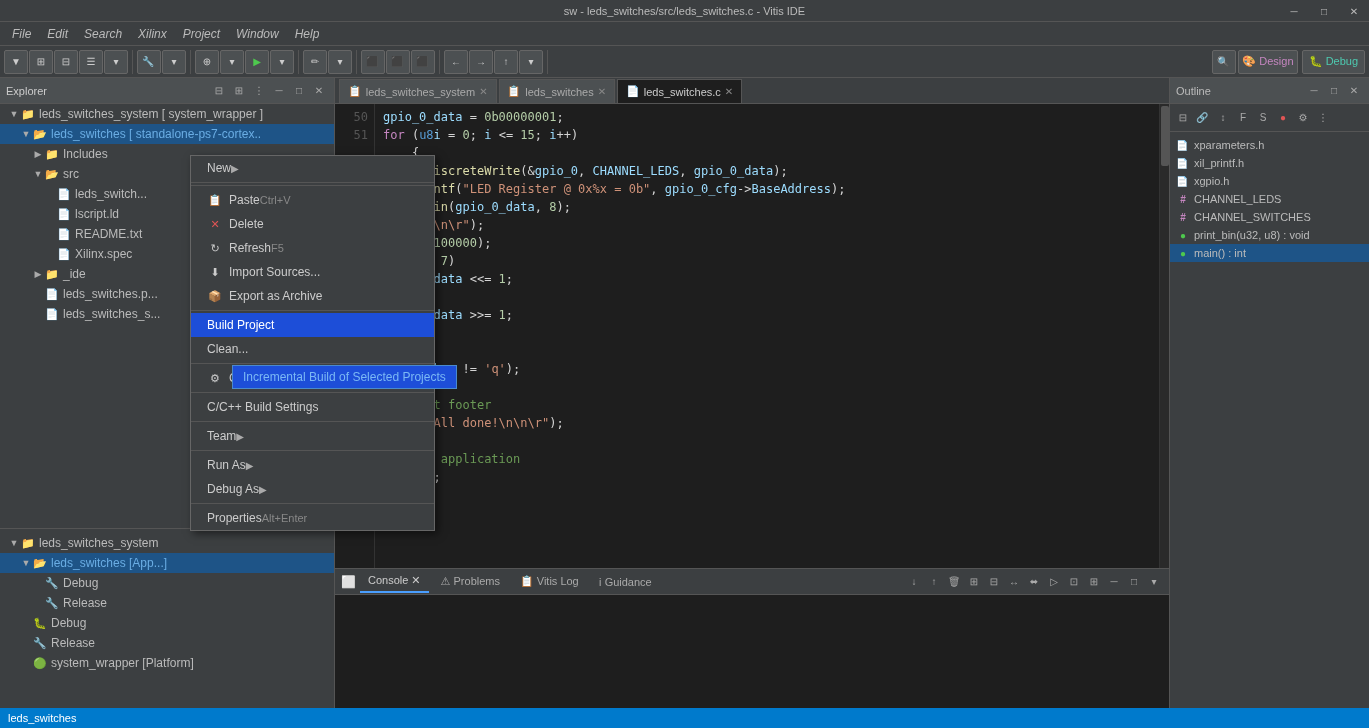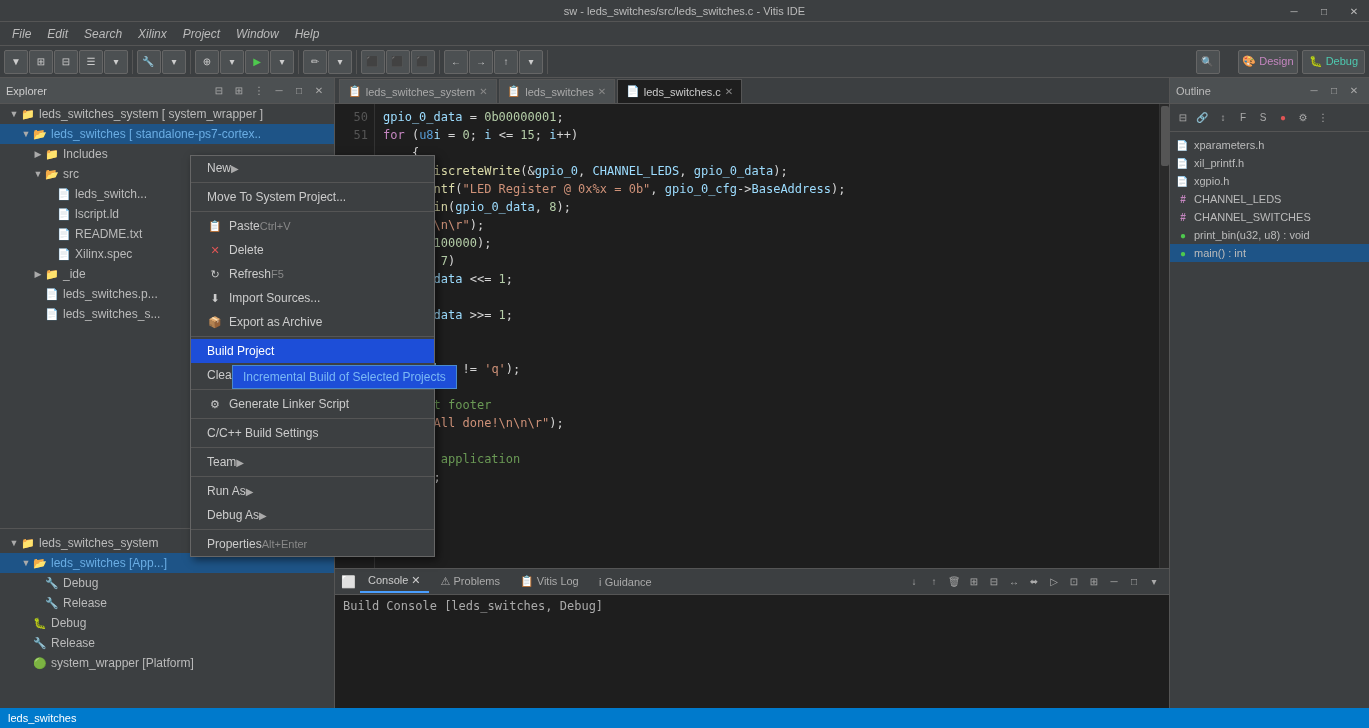--- a/index.html
+++ b/index.html
@@ -436,21 +436,21 @@
     <div class="tb-btn">⬛</div>
   </div>
   <div class="toolbar-group">
     <div class="tb-btn">←</div>
     <div class="tb-btn">→</div>
     <div class="tb-btn">↑</div>
     <div class="tb-btn">▾</div>
   </div>
   <div style="flex:1"></div>
   <div class="tb-btn">🔍</div>
-  <div style="margin-left:16px; display:flex; gap:4px">
+  <div style="margin-left:0; display:flex; gap:4px">
     <div class="tb-btn" style="width:60px; font-size:11px; color:#c586c0;">🎨 Design</div>
     <div class="tb-btn" style="width:63px; font-size:11px; color:#4ec9b0;">🐛 Debug</div>
   </div>
 </div>
 
 <div id="main-layout">
 
   <div id="left-panel">
     <div id="explorer-header">
       <span class="panel-title">Explorer</span>
@@ -682,23 +682,20 @@
           <div class="panel-icon-btn">↔</div>
           <div class="panel-icon-btn">⬌</div>
           <div class="panel-icon-btn">▷</div>
           <div class="panel-icon-btn">⊡</div>
           <div class="panel-icon-btn">⊞</div>
           <div class="panel-icon-btn">─</div>
           <div class="panel-icon-btn">□</div>
           <div class="panel-icon-btn">▾</div>
         </div>
       </div>
-      <div id="console-content">
-        <span>Build Console [leds_switches, Debug]</span>
-      </div>
     </div>
   </div>
 
   <div id="right-panel">
     <div id="outline-header">
       <span>Outline</span>
       <div class="panel-icons" style="margin-left:auto; display:flex; gap:2px">
         <div class="panel-icon-btn">─</div>
         <div class="panel-icon-btn">□</div>
         <div class="panel-icon-btn">✕</div>
@@ -746,23 +743,20 @@
     </div>
   </div>
 </div>
 
 <div id="context-menu">
   <div class="ctx-item">
     <span>New</span>
     <span class="arrow">▶</span>
   </div>
   <div class="ctx-separator"></div>
-  <div class="ctx-item">
-    <span>Move To System Project...</span>
-  </div>
   <div class="ctx-separator"></div>
   <div class="ctx-item">
     <span class="ctx-icon">📋</span>
     <span>Paste</span>
     <span class="shortcut">Ctrl+V</span>
   </div>
   <div class="ctx-item">
     <span class="ctx-icon red">✕</span>
     <span>Delete</span>
   </div>

